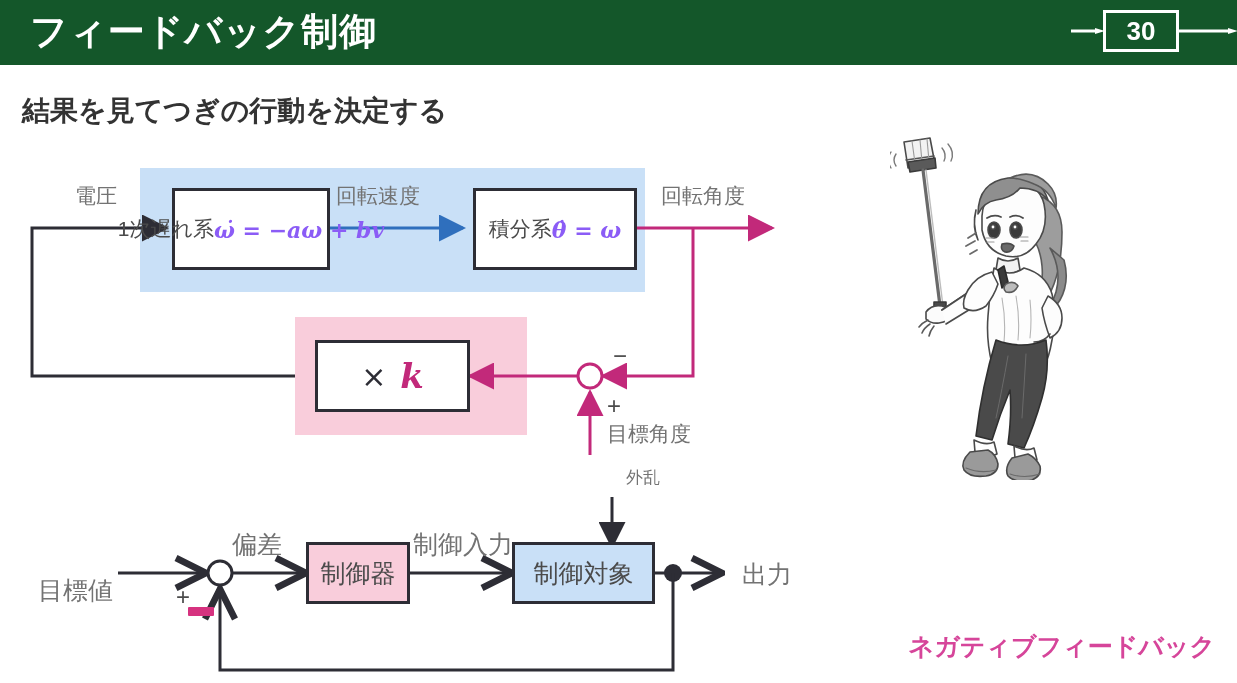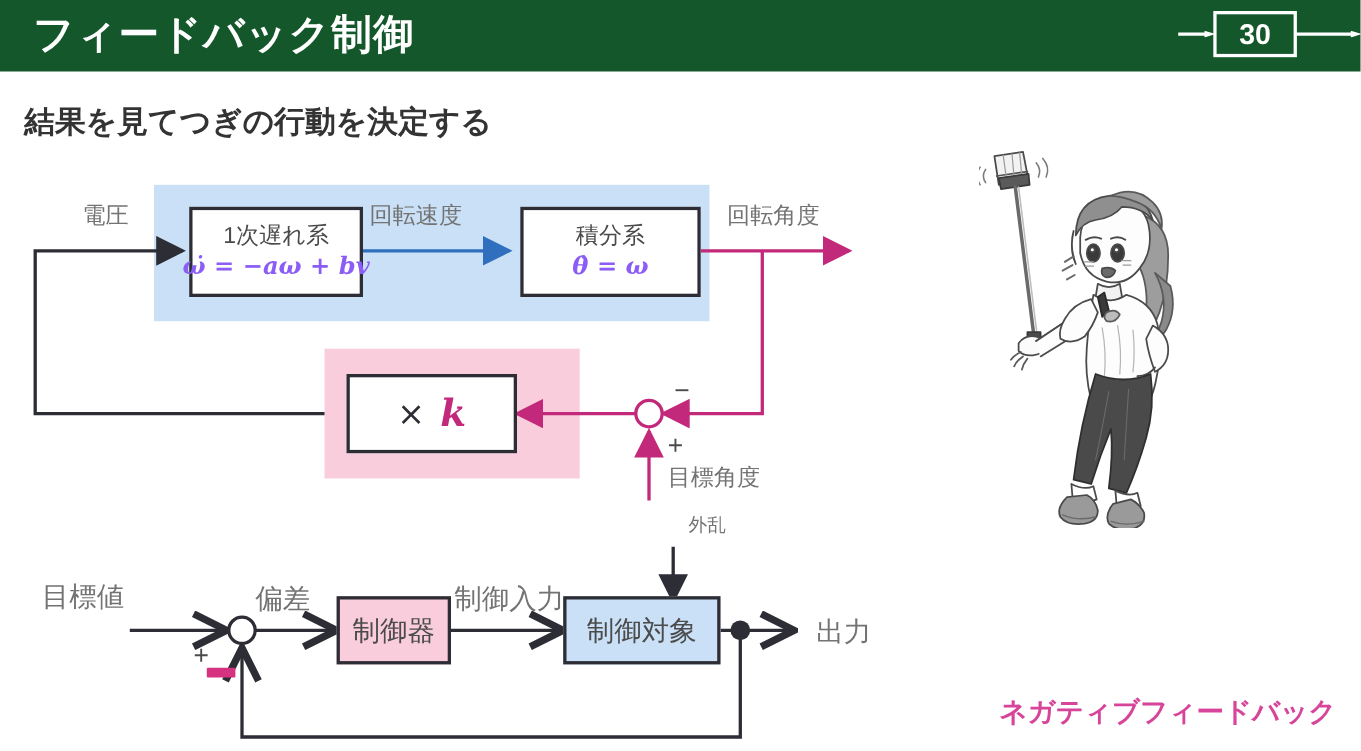--- a/index.html
+++ b/index.html
@@ -46,21 +46,21 @@
 
   
   .diagram-svg{
     position:absolute;left:0;top:0;width:1237px;height:683px;
     pointer-events:none;
   }
 
   
   .blk{
     position:absolute;box-sizing:border-box;
-    display:flex;flex-direction:column;
+    display:flex;flex-direction:row;
     align-items:center;justify-content:center;
     background:#ffffff;border:3px solid #2d2d35;
   }
   .blk-title{font-size:21px;color:#4b4b4b;line-height:1.15;white-space:nowrap;}
   .blk-eq{
     font-family:"DejaVu Serif","Liberation Serif",serif;
     font-size:22px;font-weight:bold;font-style:italic;
     color:#8b5cf6;line-height:1.2;white-space:nowrap;margin-top:2px;
   }
 
@@ -198,21 +198,21 @@
   <div class="lbl" style="left:75px;top:182px;">電圧</div>
   <div class="lbl" style="left:336px;top:182px;">回転速度</div>
   <div class="lbl" style="left:661px;top:182px;">回転角度</div>
   <div class="lbl" style="left:607px;top:420px;">目標角度</div>
   <div class="lbl-sign" style="left:613px;top:342px;">−</div>
   <div class="lbl-sign" style="left:607px;top:392px;">+</div>
 
   <div class="blk2 plant" style="left:512px;top:542px;width:143px;height:62px;">制御対象</div>
   <div class="blk2 ctrl" style="left:306px;top:542px;width:104px;height:62px;">制御器</div>
 
-  <div class="lbl" style="left:38px;top:526px;font-size:25px;">目標値</div>
+  <div class="lbl" style="left:38px;top:574px;font-size:25px;">目標値</div>
   <div class="lbl" style="left:232px;top:528px;font-size:25px;">偏差</div>
   <div class="lbl" style="left:413px;top:528px;font-size:25px;">制御入力</div>
   <div class="lbl" style="left:626px;top:466px;font-size:17px;">外乱</div>
   <div class="lbl" style="left:742px;top:558px;font-size:25px;">出力</div>
   <div class="lbl-sign" style="left:176px;top:583px;">+</div>
   <div class="minus-chip" style="left:188px;top:607px;"></div>
 
   <div class="footnote">ネガティブフィードバック</div>
 
   <svg class="illus" viewBox="0 0 230 350">

